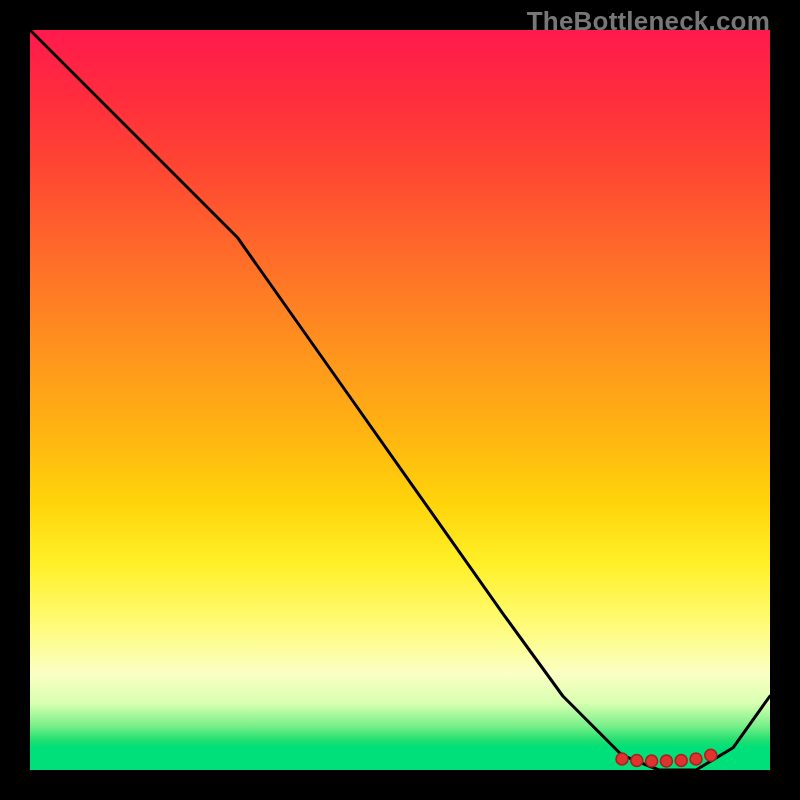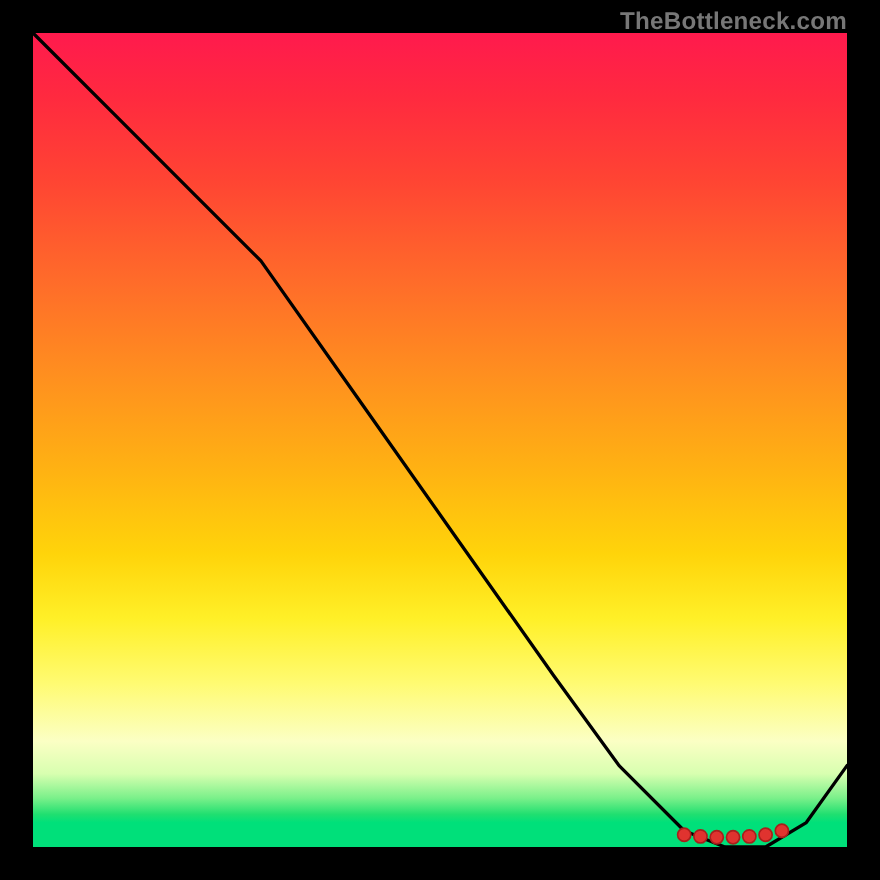--- a/index.html
+++ b/index.html
@@ -40,21 +40,21 @@
       #20df70 96%,
       #00e07a 97%,
       #00e07a 100%
     );
   }
   .watermark {
     position: absolute;
     top: 6px;
     right: 30px;
     color: #777;
-    font-size: 22px;
+    font-size: 26px;
     font-weight: 600;
     letter-spacing: 0.2px;
     user-select: none;
   }
   svg.overlay {
     position: absolute;
     left: 0;
     top: 0;
     width: 740px;
     height: 740px;

